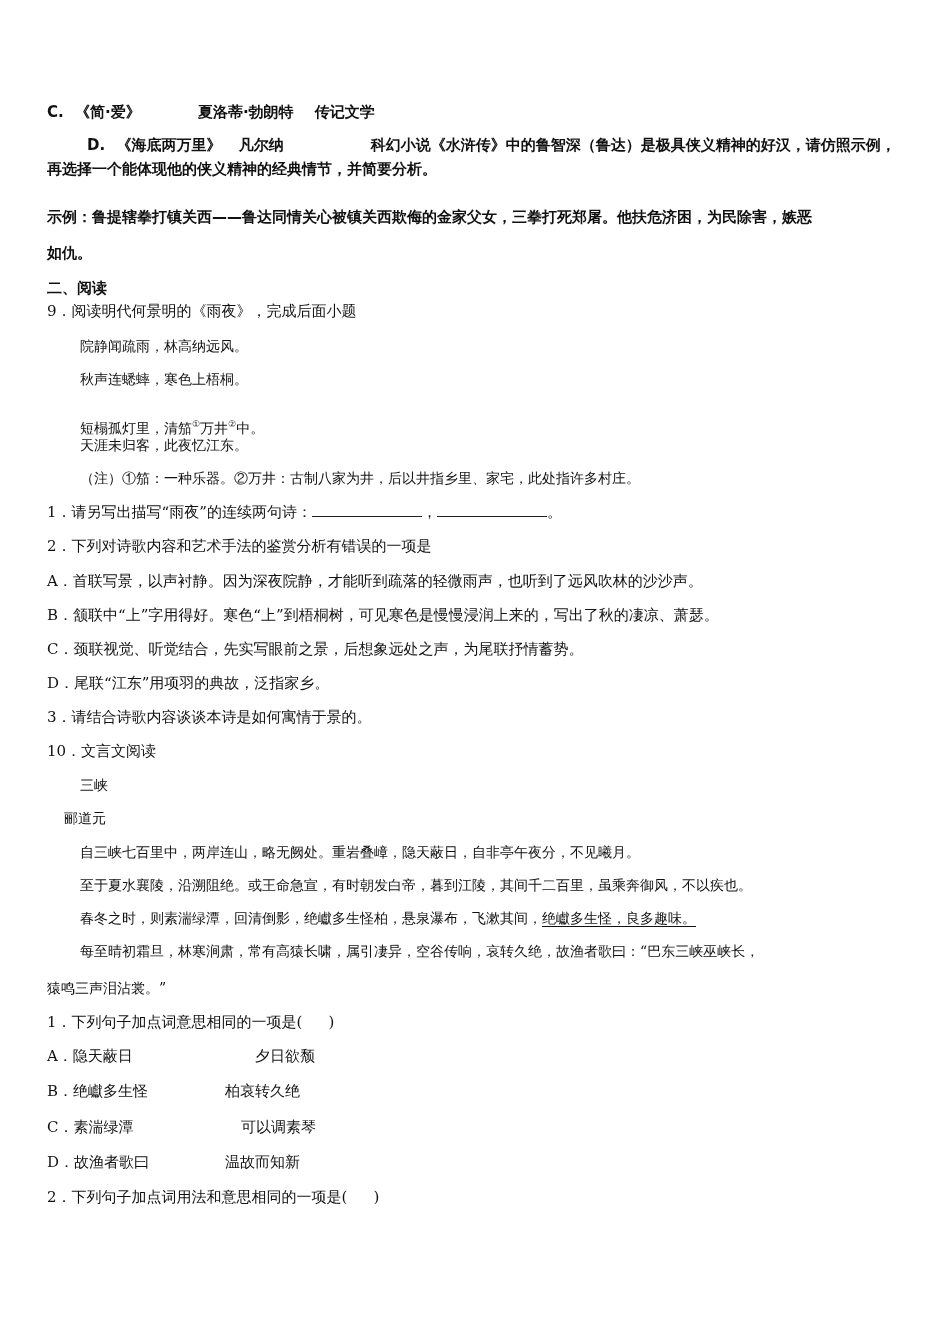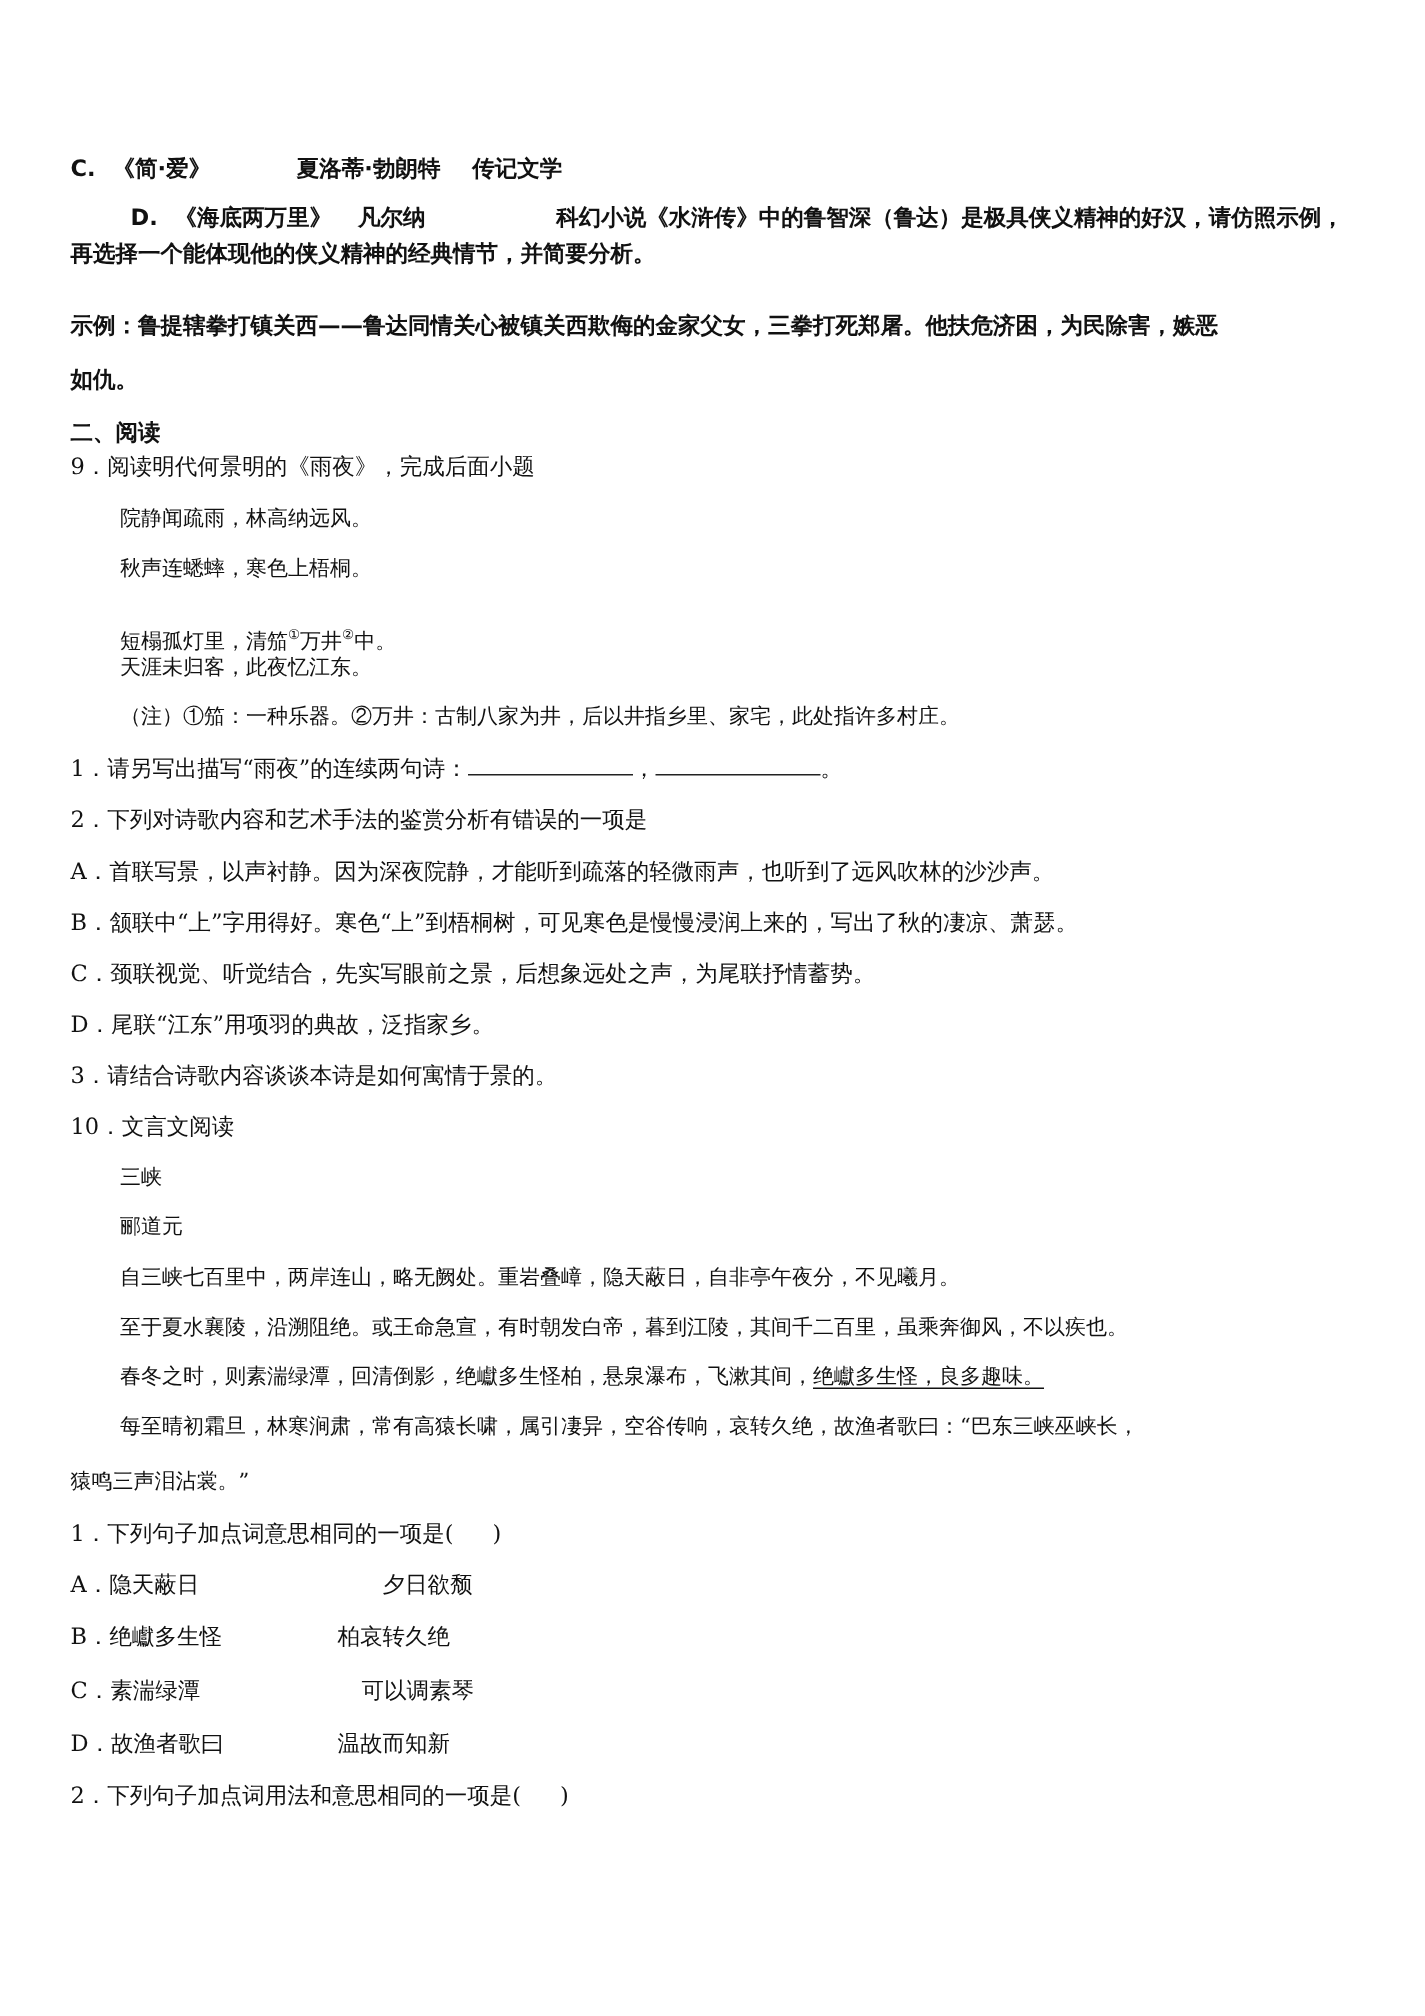--- a/index.html
+++ b/index.html
@@ -53,21 +53,21 @@
 
 <div class="line" style="left:47px;top:536px;">2．下列对诗歌内容和艺术手法的鉴赏分析有错误的一项是</div>
 <div class="line" style="left:47px;top:571px;">A．首联写景，以声衬静。因为深夜院静，才能听到疏落的轻微雨声，也听到了远风吹林的沙沙声。</div>
 <div class="line" style="left:47px;top:605px;">B．颔联中“上”字用得好。寒色“上”到梧桐树，可见寒色是慢慢浸润上来的，写出了秋的凄凉、萧瑟。</div>
 <div class="line" style="left:47px;top:639px;">C．颈联视觉、听觉结合，先实写眼前之景，后想象远处之声，为尾联抒情蓄势。</div>
 <div class="line" style="left:47px;top:673px;">D．尾联“江东”用项羽的典故，泛指家乡。</div>
 <div class="line" style="left:47px;top:707px;">3．请结合诗歌内容谈谈本诗是如何寓情于景的。</div>
 
 <div class="line" style="left:47px;top:741px;">10．文言文阅读</div>
 <div class="line kai" style="left:80px;top:775px;">三峡</div>
-<div class="line kai" style="left:80px;top:808px;">郦道元</div>
+<div class="line kai" style="left:64px;top:808px;">郦道元</div>
 <div class="line kai" style="left:80px;top:842px;">自三峡七百里中，两岸连山，略无阙处。重岩叠嶂，隐天蔽日，自非亭午夜分，不见曦月。</div>
 <div class="line kai" style="left:80px;top:875px;">至于夏水襄陵，沿溯阻绝。或王命急宣，有时朝发白帝，暮到江陵，其间千二百里，虽乘奔御风，不以疾也。</div>
 <div class="line kai" style="left:80px;top:908px;">
   <span>春冬之时，则素湍绿潭，回清倒影，绝巘多生怪柏，悬泉瀑布，飞漱其间，</span><span class="underline">绝巘多生怪，良多趣味。</span>
 </div>
 <div class="line kai" style="left:80px;top:941px;text-align:center;">每至晴初霜旦，林寒涧肃，常有高猿长啸，属引凄异，空谷传响，哀转久绝，故渔者歌曰：“巴东三峡巫峡长，</div>
 <div class="line kai" style="left:47px;top:978px;">猿鸣三声泪沾裳。”</div>
 
 <div class="line" style="left:47px;top:1012px;">
   <span>1．下列句子加点词意思相同的一项是(</span><span class="paren"></span><span>)</span>

